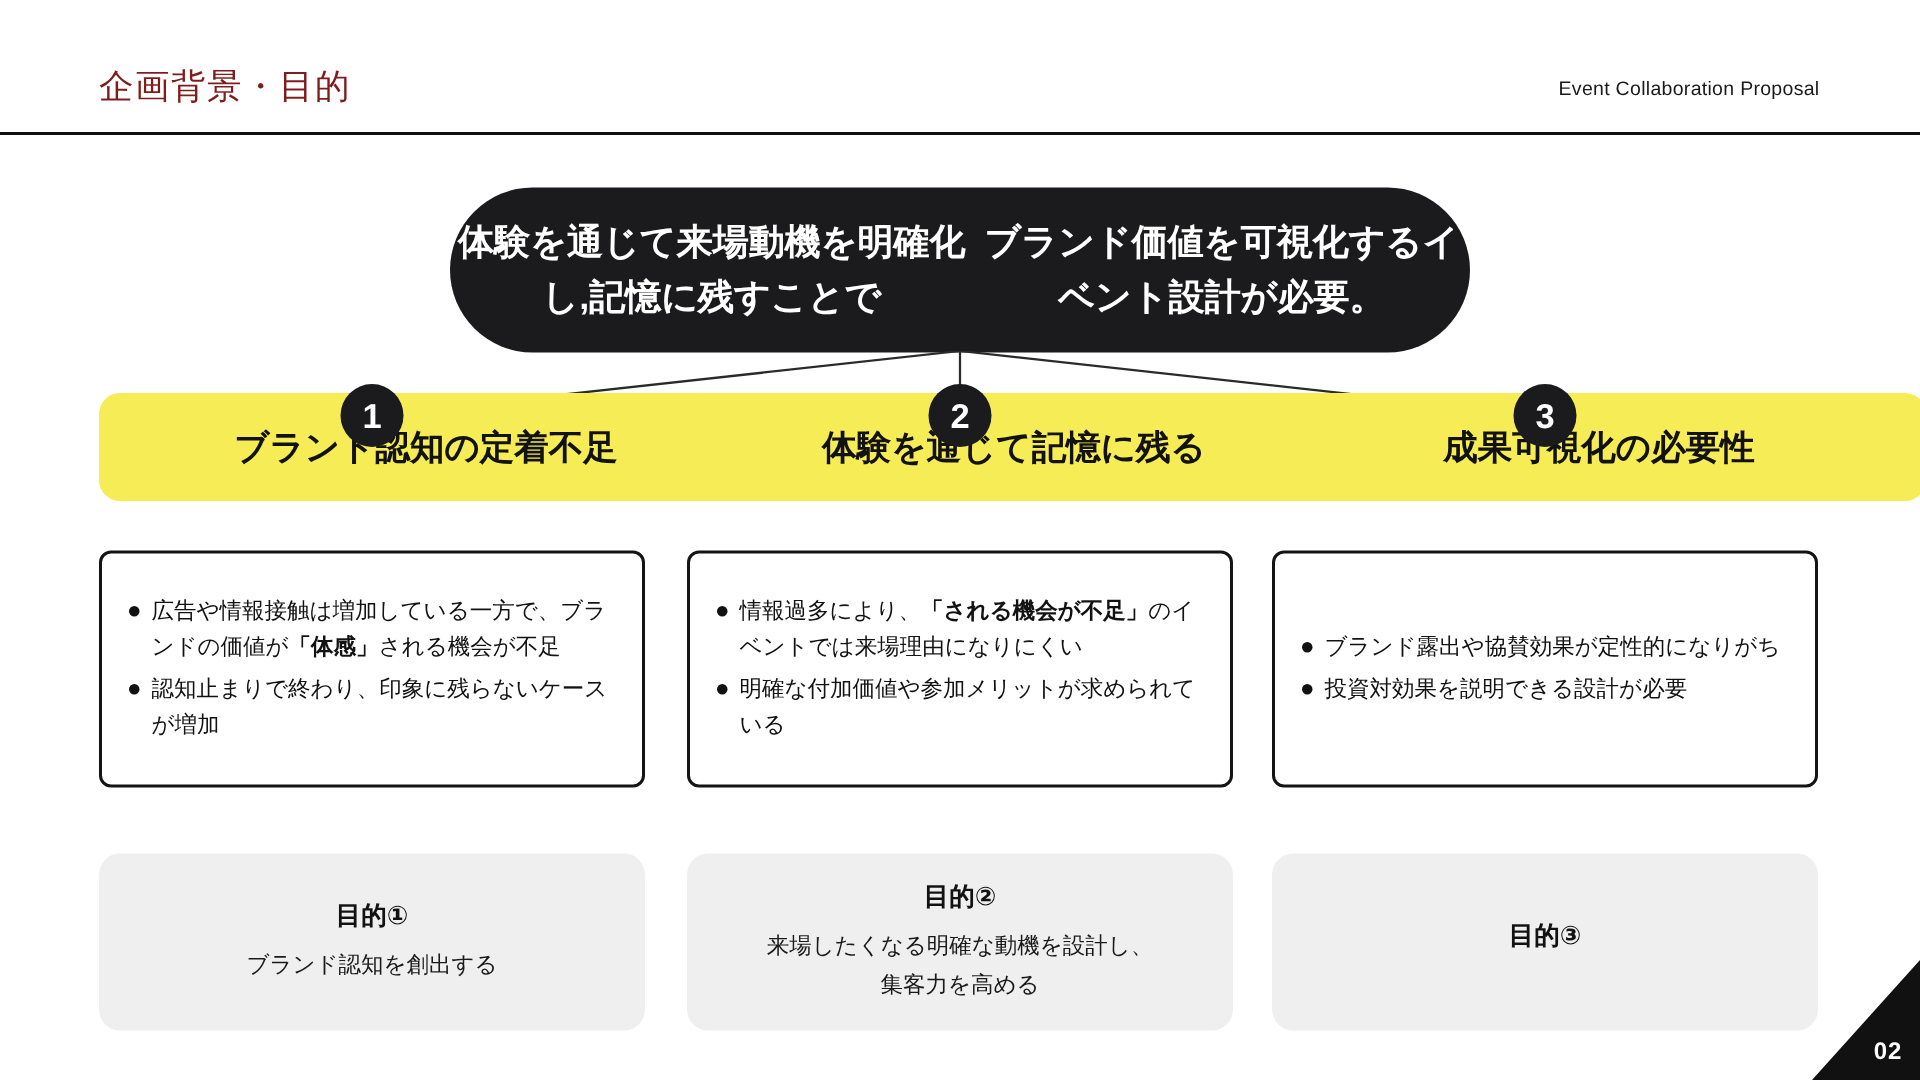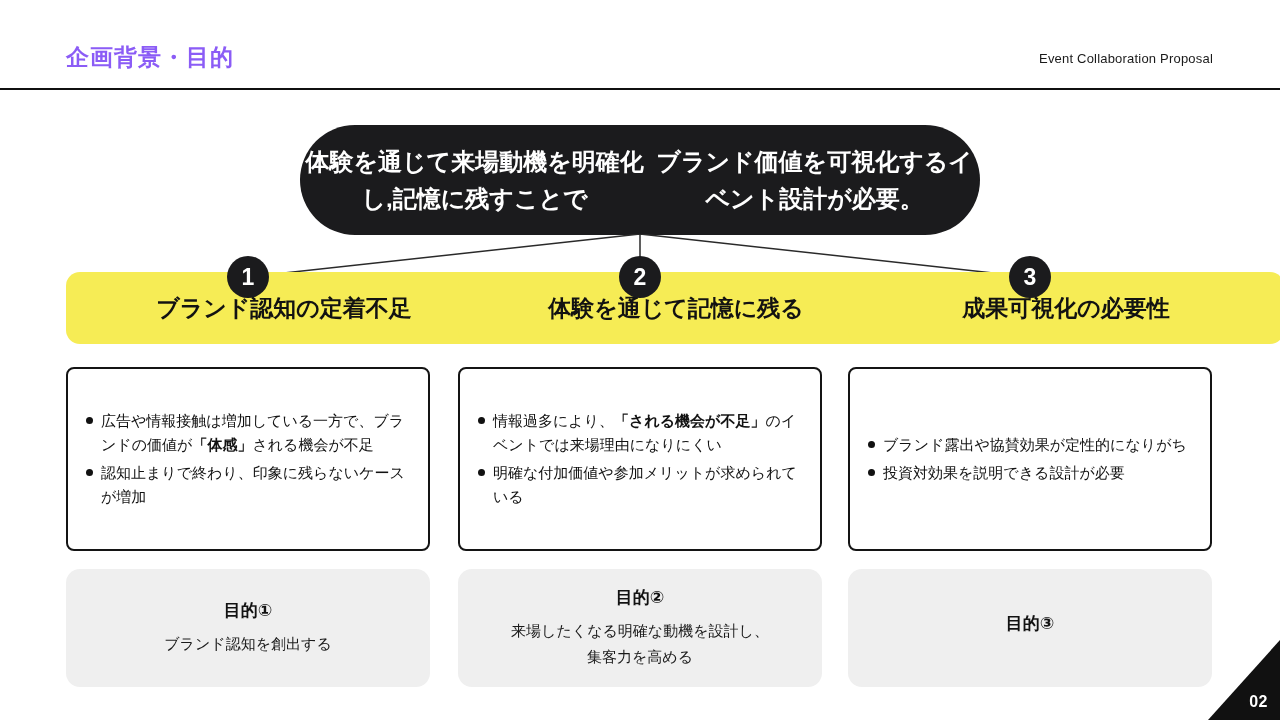--- a/index.html
+++ b/index.html
@@ -3,21 +3,21 @@
 <meta charset="utf-8">
 <style>
   * { margin:0; padding:0; box-sizing:border-box; }
   html,body { background:#ffffff; }
   .slide {
     position:relative; width:1280px; height:720px; background:#ffffff;
     font-family:"Liberation Sans","DejaVu Sans",sans-serif; color:#111111; overflow:hidden;
   }
   .header-title {
     position:absolute; left:66px; top:42px;
-    font-size:23px; font-weight:700; letter-spacing:1px; color:#8b5cf6;
+    font-size:23px; font-weight:400; letter-spacing:1px; color:#7f1d1d;
   }
   .header-tag {
     position:absolute; right:67px; top:51px;
     font-size:13px; color:#1a1a1a; letter-spacing:0.2px;
   }
   .divider {
     position:absolute; left:0; top:88px; width:1280px; height:2px; background:#101010;
   }
   .statement {
     position:absolute; left:300px; top:125px; width:680px; height:110px;
@@ -26,27 +26,27 @@
     font-size:24px; font-weight:700; line-height:1.55; text-align:center;
   }
   .connectors { position:absolute; left:0; top:234px; width:1280px; height:46px; }
   .num-circle {
     position:absolute; top:256px; width:42px; height:42px; border-radius:50%;
     background:#1b1b1d; color:#ffffff; display:flex; align-items:center; justify-content:center;
     font-size:23px; font-weight:800; z-index:3;
   }
   .num-1 { left:227px; } .num-2 { left:619px; } .num-3 { left:1009px; }
   .col-heading {
-    position:absolute; top:272px; height:72px; width:436px;
+    position:absolute; top:262px; height:72px; width:436px;
     background:#F6EC55; border-radius:14px;
     display:flex; align-items:center; justify-content:center;
     font-size:23px; font-weight:800; color:#121212; z-index:2;
   }
   .col-body {
-    position:absolute; top:367px; height:184px; width:364px;
+    position:absolute; top:367px; height:158px; width:364px;
     background:#ffffff; border:2px solid #141414; border-radius:8px;
     display:flex; flex-direction:column; justify-content:center;
     padding:10px 16px 10px 16px;
   }
   .col-body ul { list-style:none; }
   .col-body li {
     position:relative; padding-left:17px; font-size:15px; line-height:1.6;
     margin:4px 0; color:#121212;
   }
   .col-body li::before {

